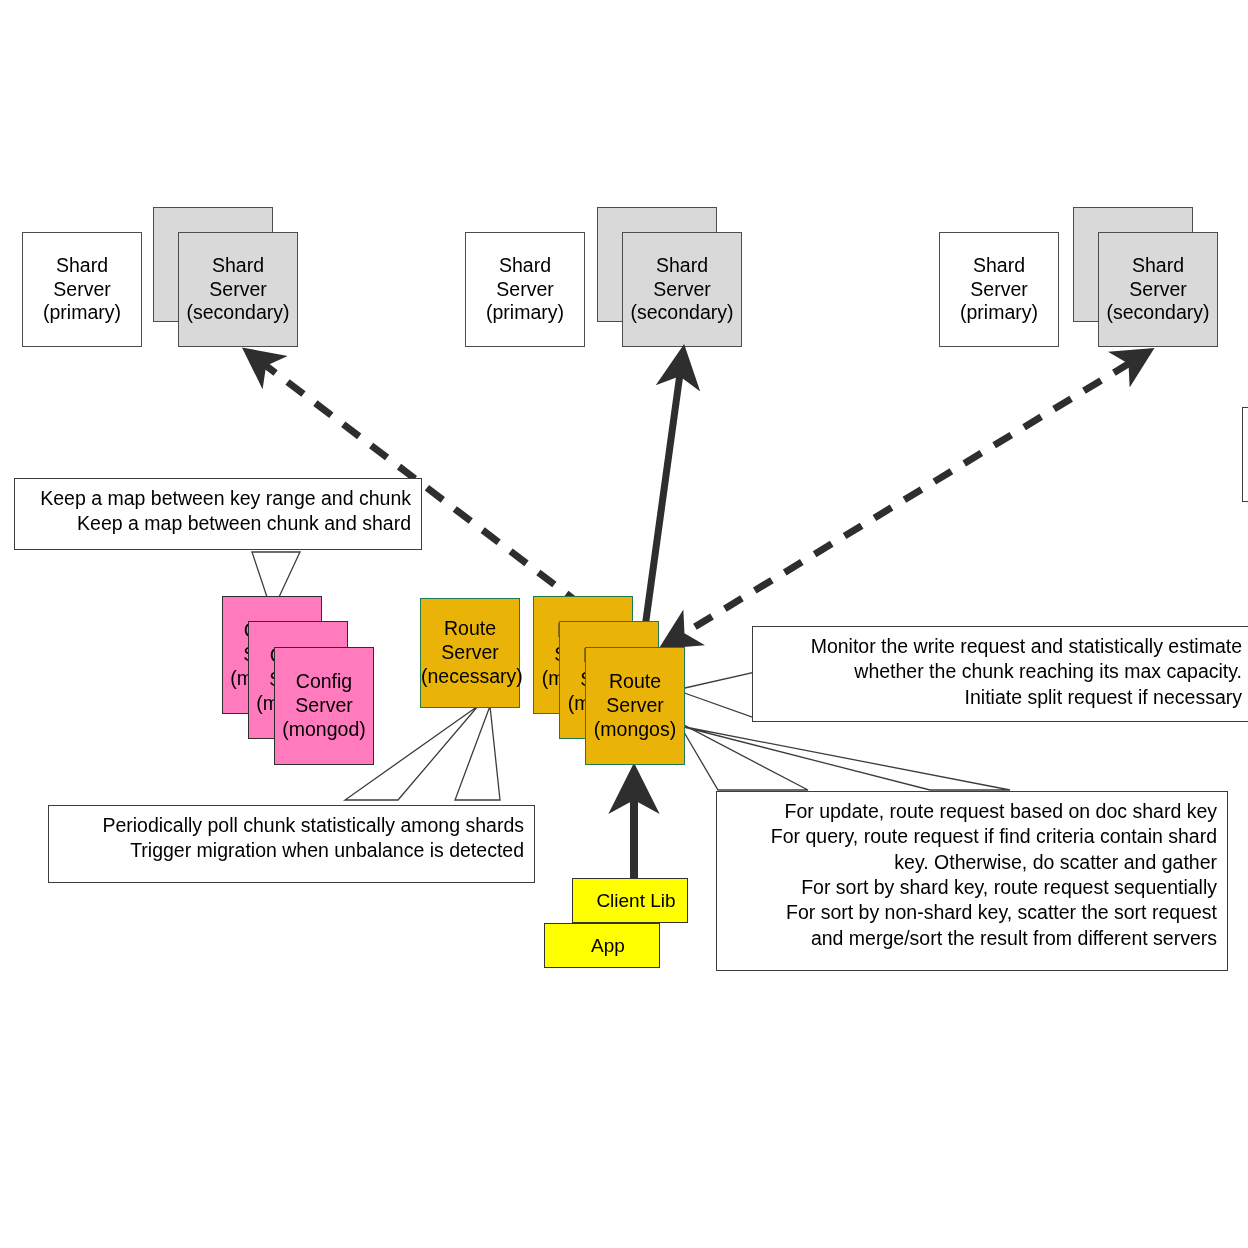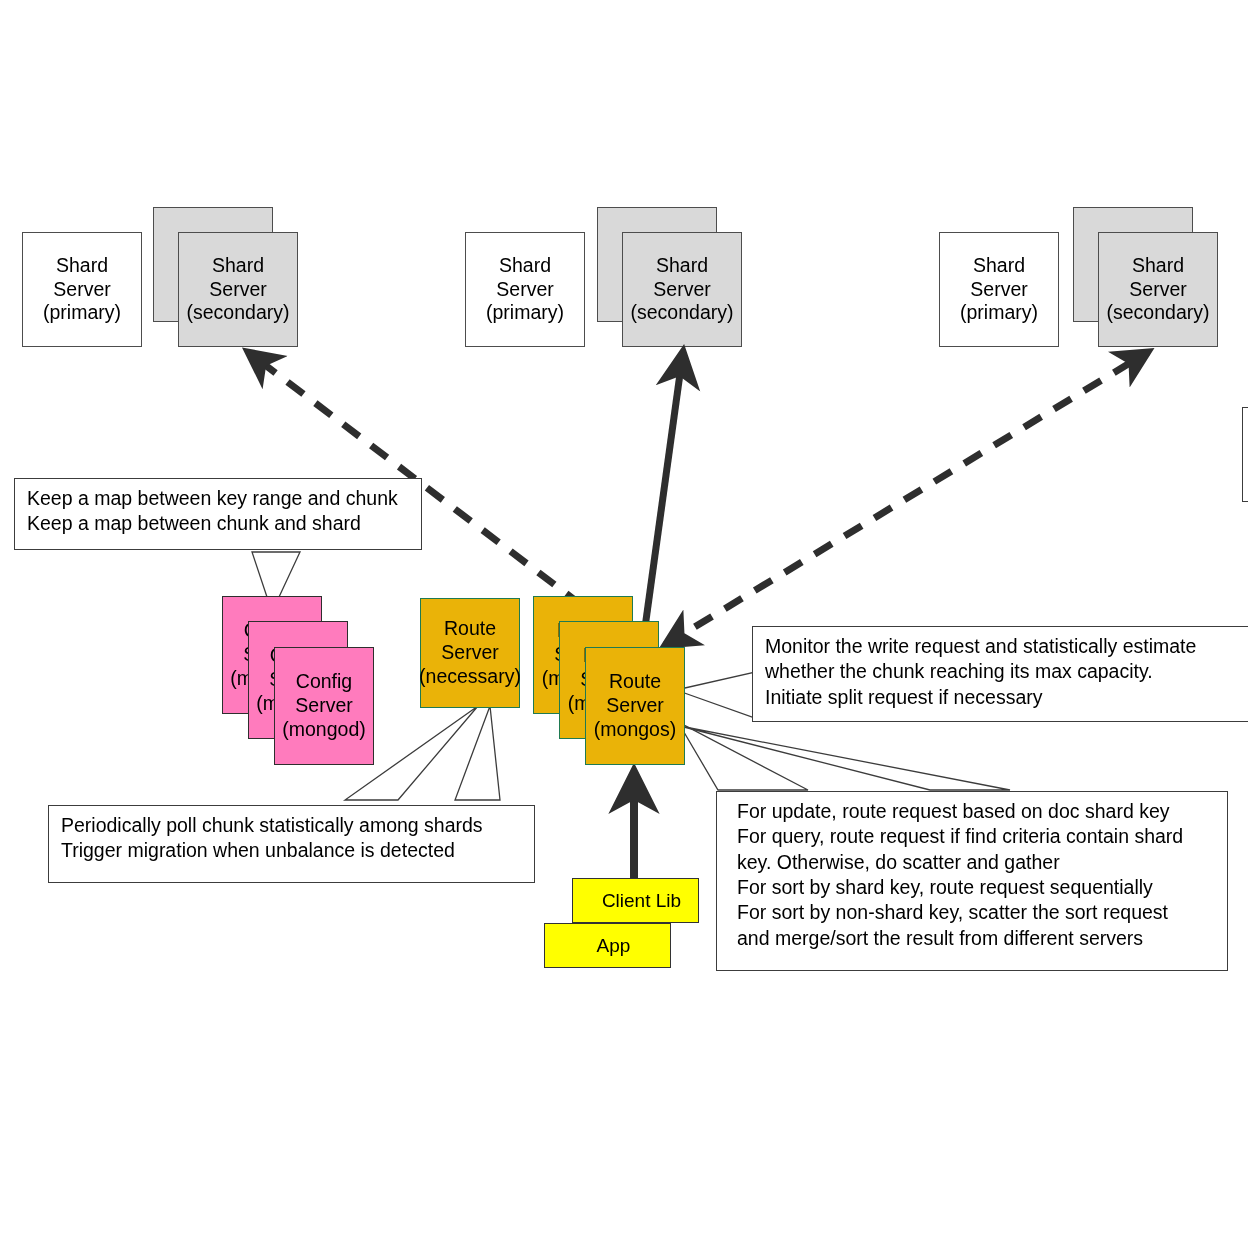--- a/index.html
+++ b/index.html
@@ -14,21 +14,20 @@
     height: 1248px;
     background: #ffffff;
     font-family: "Liberation Sans", sans-serif;
     overflow: hidden;
   }
   .node {
     position: absolute;
     box-sizing: border-box;
     display: flex;
     flex-direction: column;
-    align-items: center;
     justify-content: center;
     text-align: center;
     color: #000000;
     line-height: 1.22;
   }
   .shard-box {
     width: 120px;
     height: 115px;
     border: 1.6px solid #4d4d4d;
     background: #ffffff;
@@ -44,40 +43,41 @@
     width: 100px;
     height: 118px;
     border: 1.3px solid #2e2e2e;
     font-size: 19.5px;
   }
   .pink { background: #ff7bbd; }
   .green { background: #eab308; border-color: #1f7a52; }
   .yellow-box {
     position: absolute;
     box-sizing: border-box;
-    width: 127px;
+    width: 116px;
     background: #ffff00;
     border: 1.4px solid #333333;
     display: flex;
     align-items: center;
     justify-content: center;
     font-size: 19px;
     color: #000;
     padding-left: 12px;
   }
   .callout {
     position: absolute;
     box-sizing: border-box;
     background: #ffffff;
     border: 1.3px solid #3c3c3c;
     color: #000000;
     font-size: 19.5px;
     line-height: 1.30;
     padding: 7px 10px 8px 12px;
     white-space: pre-line;
+    text-align: right;
   }
   .callout.clipped {
     border-right: none;
     border-top: 1.3px solid #3c3c3c;
   }
   svg.overlay {
     position: absolute;
     left: 0;
     top: 0;
     width: 1248px;

